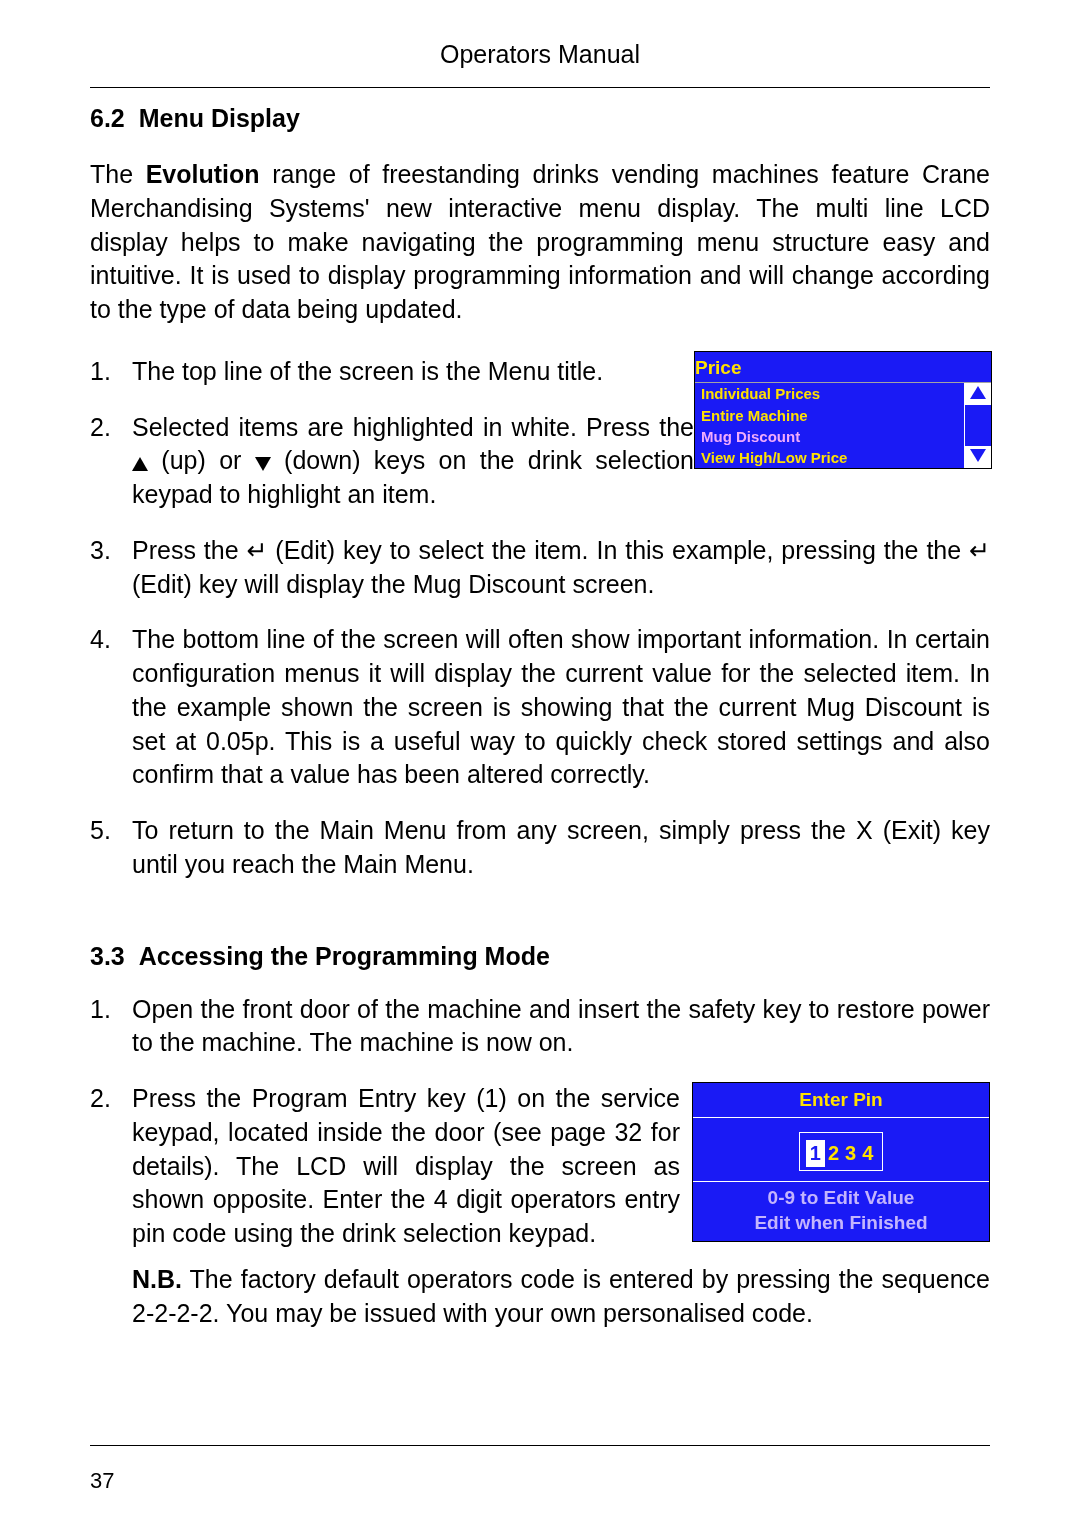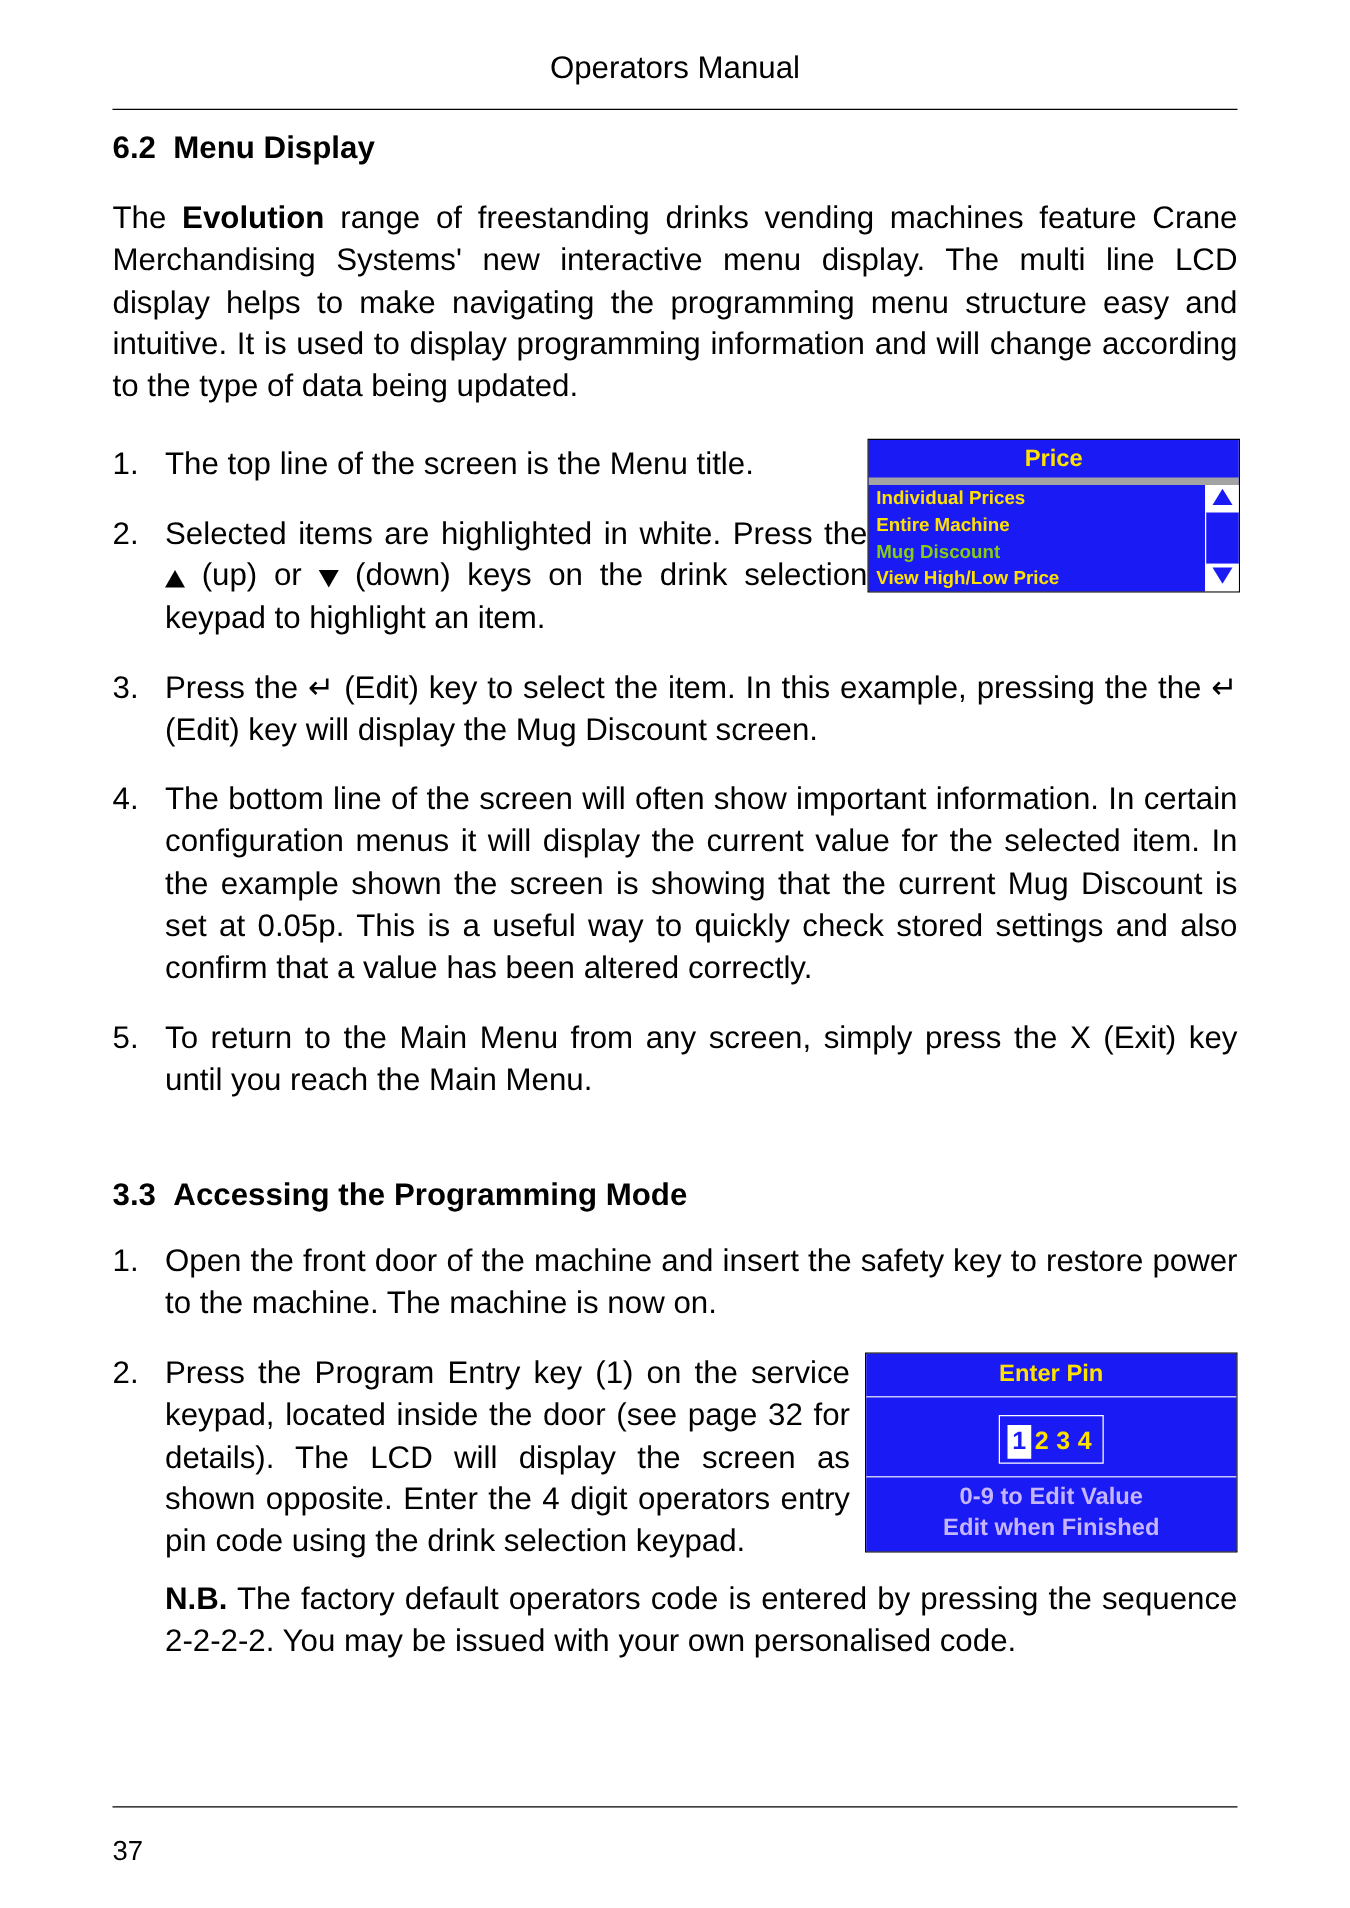--- a/index.html
+++ b/index.html
@@ -73,38 +73,38 @@
     width: 296px;
     border: 1px solid #000;
     font-family: Arial, sans-serif;
     font-size: 16px;
     font-weight: bold;
     color: #fff;
   }
   .lcd-title {
     background: #1a1af5;
     color: #ffe100;
-    text-align: center;
+    text-align: left;
     padding: 3px 0 2px 0;
-    border-bottom: 6px solid #a3a3a3;
+    border-bottom: 1px solid #a3a3a3;
     font-size: 19px;
   }
   .lcd-body {
     display: flex;
   }
   .lcd-items {
     flex: 1 1 auto;
     background: #1a1af5;
   }
   .lcd-item {
     padding: 1px 6px 0px 6px;
     color: #ffe100;
     font-size: 15px;
   }
-  .lcd-item.white { color: #84cc16; }
+  .lcd-item.white { color: #f0abfc; }
   .lcd-arrows {
     flex: 0 0 26px;
     display: flex;
     flex-direction: column;
     border-left: 1px solid #fff;
   }
   .lcd-arrow {
     background: #fff;
     color: #1a1af5;
     text-align: center;

